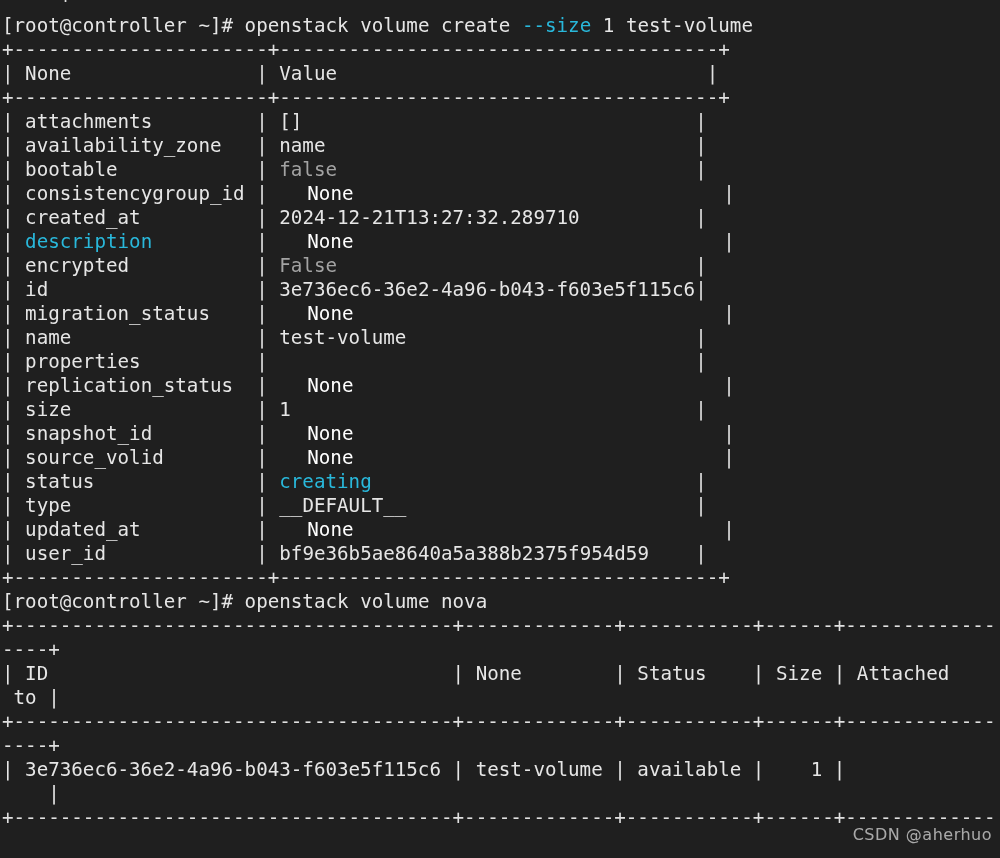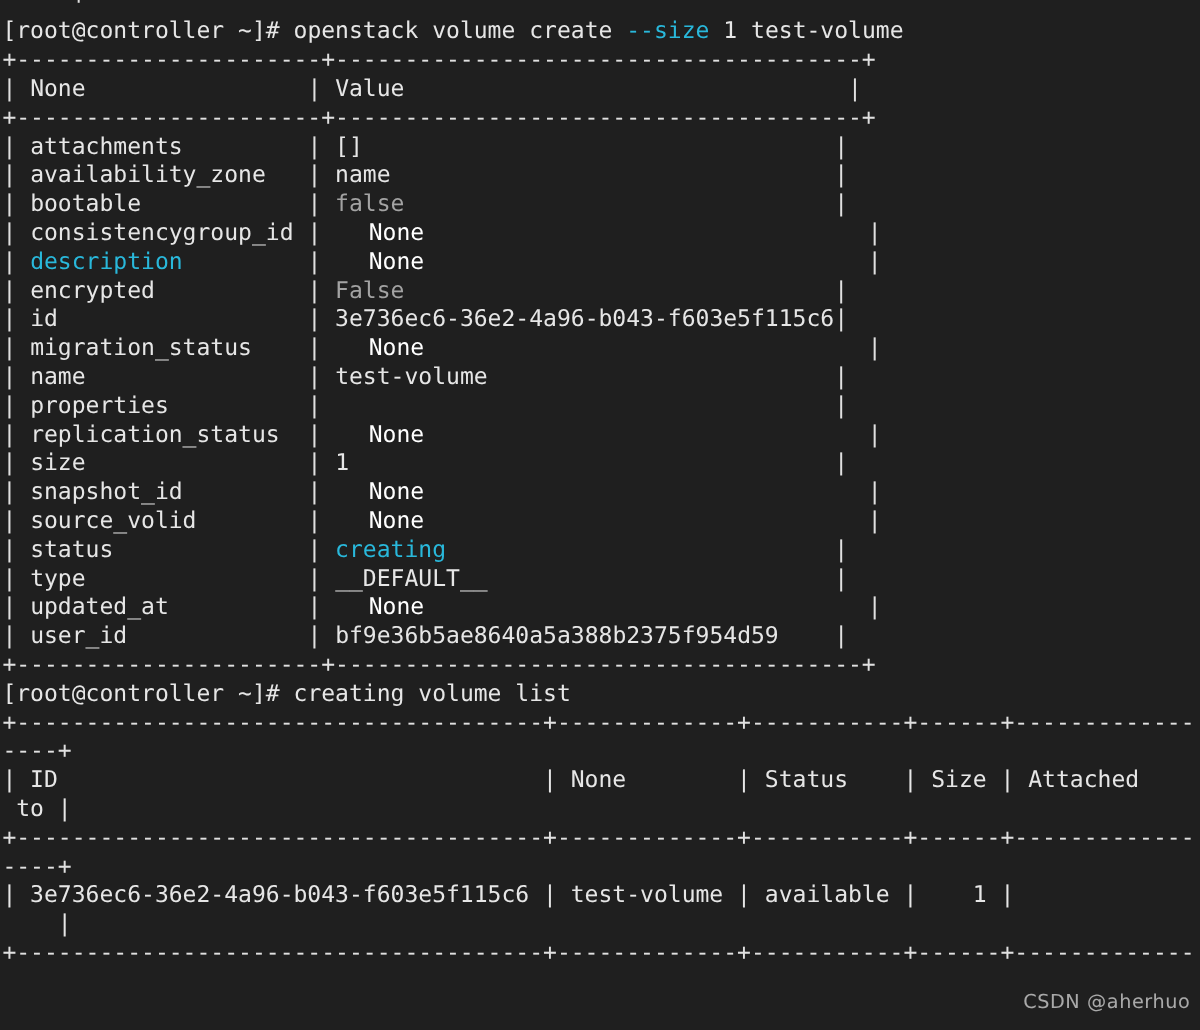--- a/index.html
+++ b/index.html
@@ -75,39 +75,40 @@
 
   <div class="line"><span class="c-pipe">| </span><span class="c-white">None</span><span class="c-default">                </span><span class="c-pipe">| </span><span class="c-white">Value</span><span class="c-default">                                </span><span class="c-pipe">|</span></div>
 
   <div class="line"><span class="c-rule">+----------------------+--------------------------------------+</span></div>
 
   <div id="create-rows">
       <div class="line"><span class="c-pipe">| </span><span class="c-white">attachments</span><span class="c-default">         </span><span class="c-pipe">| </span><span class="c-white">[]</span><span class="c-default">                                  </span><span class="c-pipe">|</span></div>
       <div class="line"><span class="c-pipe">| </span><span class="c-white">availability_zone</span><span class="c-default">   </span><span class="c-pipe">| </span><span class="c-white">name</span><span class="c-default">                                </span><span class="c-pipe">|</span></div>
       <div class="line"><span class="c-pipe">| </span><span class="c-white">bootable</span><span class="c-default">            </span><span class="c-pipe">| </span><span class="c-red">false</span><span class="c-default">                               </span><span class="c-pipe">|</span></div>
       <div class="line"><span class="c-pipe">| </span><span class="c-white">consistencygroup_id</span><span class="c-default"> </span><span class="c-pipe">| </span><span class="c-magenta">None</span><span class="c-default">                                </span><span class="c-pipe">|</span></div>
+      <div class="line"><span class="c-pipe">| </span><span class="c-white">created_at</span><span class="c-default">          </span><span class="c-pipe">| </span><span class="c-white">2024-12-21T13:27:32.289710</span><span class="c-default">          </span><span class="c-pipe">|</span></div>
       <div class="line"><span class="c-pipe">| </span><span class="c-cyan">description</span><span class="c-default">         </span><span class="c-pipe">| </span><span class="c-magenta">None</span><span class="c-default">                                </span><span class="c-pipe">|</span></div>
       <div class="line"><span class="c-pipe">| </span><span class="c-white">encrypted</span><span class="c-default">           </span><span class="c-pipe">| </span><span class="c-red">False</span><span class="c-default">                               </span><span class="c-pipe">|</span></div>
       <div class="line"><span class="c-pipe">| </span><span class="c-white">id</span><span class="c-default">                  </span><span class="c-pipe">| </span><span class="c-white">3e736ec6-36e2-4a96-b043-f603e5f115c6</span><span class="c-default"></span><span class="c-pipe">|</span></div>
       <div class="line"><span class="c-pipe">| </span><span class="c-white">migration_status</span><span class="c-default">    </span><span class="c-pipe">| </span><span class="c-magenta">None</span><span class="c-default">                                </span><span class="c-pipe">|</span></div>
       <div class="line"><span class="c-pipe">| </span><span class="c-white">name</span><span class="c-default">                </span><span class="c-pipe">| </span><span class="c-white">test-volume</span><span class="c-default">                         </span><span class="c-pipe">|</span></div>
       <div class="line"><span class="c-pipe">| </span><span class="c-white">properties</span><span class="c-default">          </span><span class="c-pipe">| </span><span class="c-white"></span><span class="c-default">                                    </span><span class="c-pipe">|</span></div>
       <div class="line"><span class="c-pipe">| </span><span class="c-white">replication_status</span><span class="c-default">  </span><span class="c-pipe">| </span><span class="c-magenta">None</span><span class="c-default">                                </span><span class="c-pipe">|</span></div>
       <div class="line"><span class="c-pipe">| </span><span class="c-white">size</span><span class="c-default">                </span><span class="c-pipe">| </span><span class="c-white">1</span><span class="c-default">                                   </span><span class="c-pipe">|</span></div>
       <div class="line"><span class="c-pipe">| </span><span class="c-white">snapshot_id</span><span class="c-default">         </span><span class="c-pipe">| </span><span class="c-magenta">None</span><span class="c-default">                                </span><span class="c-pipe">|</span></div>
       <div class="line"><span class="c-pipe">| </span><span class="c-white">source_volid</span><span class="c-default">        </span><span class="c-pipe">| </span><span class="c-magenta">None</span><span class="c-default">                                </span><span class="c-pipe">|</span></div>
       <div class="line"><span class="c-pipe">| </span><span class="c-white">status</span><span class="c-default">              </span><span class="c-pipe">| </span><span class="c-cyan">creating</span><span class="c-default">                            </span><span class="c-pipe">|</span></div>
       <div class="line"><span class="c-pipe">| </span><span class="c-white">type</span><span class="c-default">                </span><span class="c-pipe">| </span><span class="c-white">__DEFAULT__</span><span class="c-default">                         </span><span class="c-pipe">|</span></div>
       <div class="line"><span class="c-pipe">| </span><span class="c-white">updated_at</span><span class="c-default">          </span><span class="c-pipe">| </span><span class="c-magenta">None</span><span class="c-default">                                </span><span class="c-pipe">|</span></div>
       <div class="line"><span class="c-pipe">| </span><span class="c-white">user_id</span><span class="c-default">             </span><span class="c-pipe">| </span><span class="c-white">bf9e36b5ae8640a5a388b2375f954d59</span><span class="c-default">    </span><span class="c-pipe">|</span></div>
     </div>
 
   <div class="line"><span class="c-rule">+----------------------+--------------------------------------+</span></div>
 
-  <div class="line"><span class="c-white">[root@controller ~]#</span><span class="c-default"> </span><span class="c-white">creating volume list</span></div>
+  <div class="line"><span class="c-white">[root@controller ~]#</span><span class="c-default"> </span><span class="c-white">openstack volume nova</span></div>
 
   <div class="line"><span class="c-rule">+--------------------------------------+-------------+-----------+------+-------------</span></div>
   <div class="line"><span class="c-rule">----+</span></div>
 
   <div class="line"><span class="c-white">| ID                                   | None        | Status    | Size | Attached</span></div>
   <div class="line"><span class="c-white"> to |</span></div>
 
   <div class="line"><span class="c-rule">+--------------------------------------+-------------+-----------+------+-------------</span></div>
   <div class="line"><span class="c-rule">----+</span></div>
 

